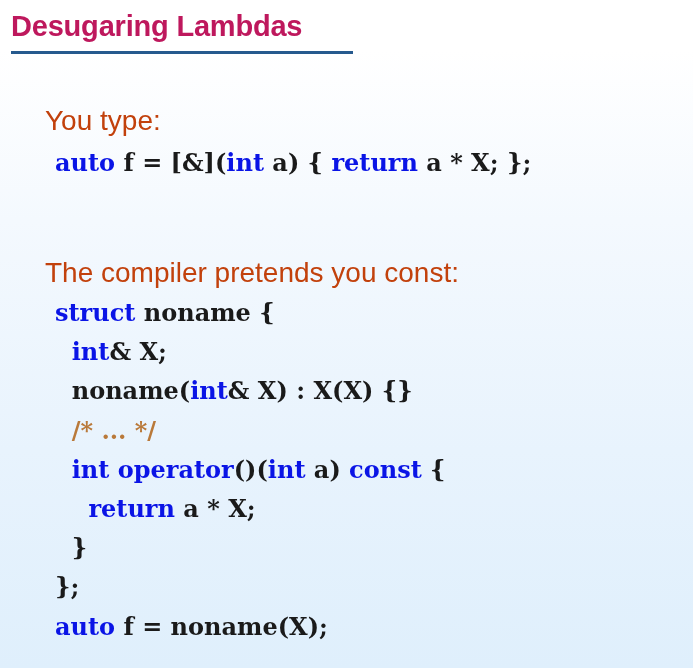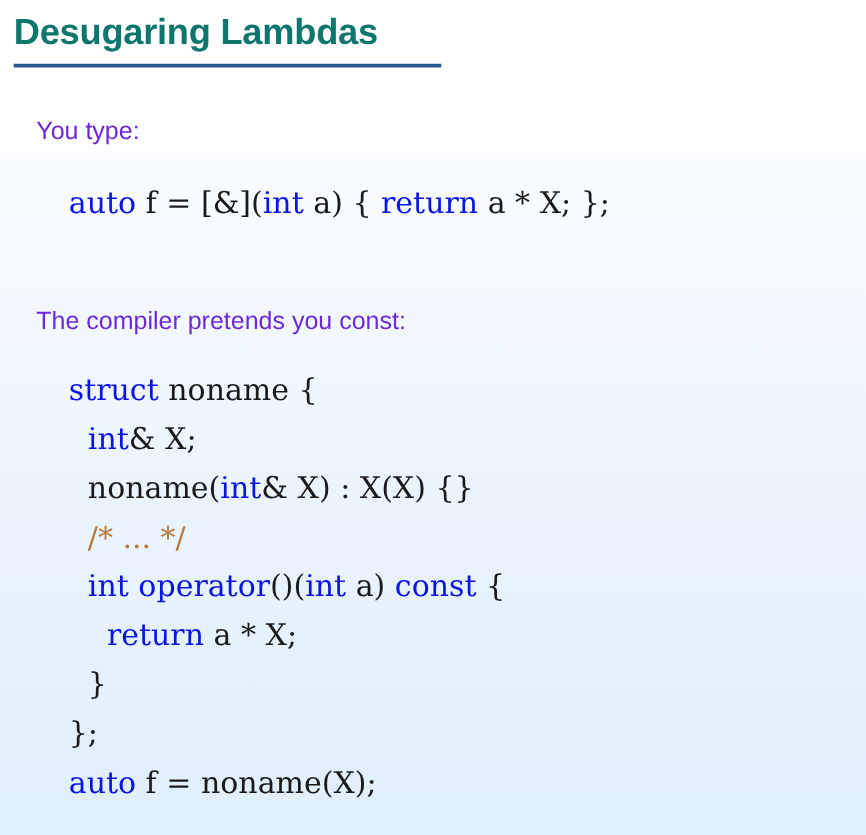--- a/index.html
+++ b/index.html
@@ -14,50 +14,51 @@
       position: relative;
       font-family: "Liberation Sans", sans-serif;
     }
     .slide-title {
       position: absolute;
       left: 11px;
       top: 6px;
       font-family: "Liberation Sans", sans-serif;
       font-weight: bold;
       font-size: 29px;
-      color: #0f766e;
+      color: #be185d;
       letter-spacing: -0.2px;
       margin: 0;
       line-height: 40px;
     }
     .title-rule {
       position: absolute;
       left: 11px;
       top: 51px;
       width: 342px;
       height: 3px;
       background: #265a8e;
     }
     .prose {
       position: absolute;
       left: 29px;
-      font-size: 20px;
-      color: #6d28d9;
+      font-size: 28px;
+      color: #c2410c;
       line-height: 30px;
-      margin: 0;
+      margin: 16px;
     }
     .code {
       position: absolute;
       left: 55px;
       margin: 0;
       font-family: "DejaVu Serif", serif;
       font-size: 24px;
       color: #1a1a1a;
       white-space: pre;
       line-height: 39.2px;
+      font-weight: bold;
     }
     .code-line {
       display: block;
       height: 39.2px;
     }
     .kw { color: #0a14e6; }
     .cm { color: #b9793a; }
     .plain { color: #1a1a1a; }
   </style>
 </head>

